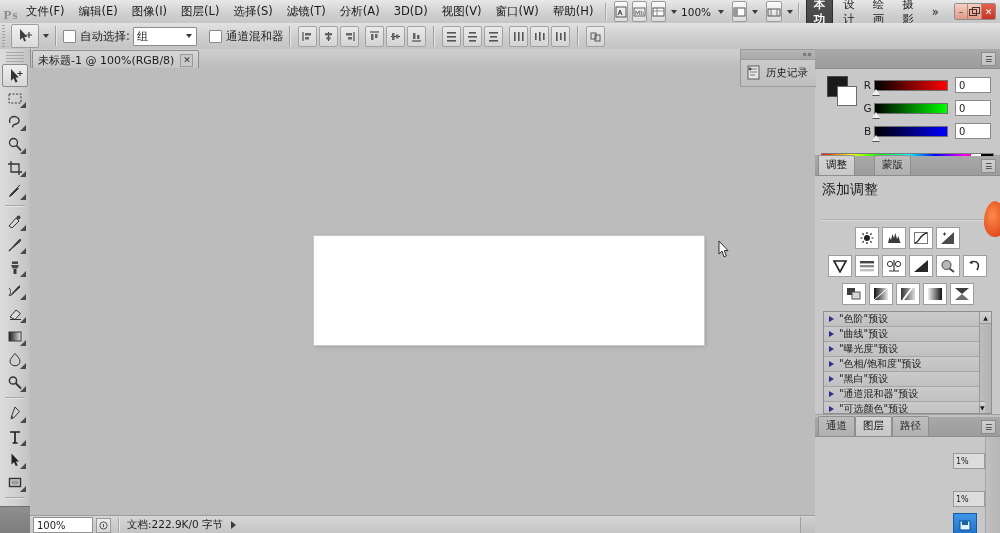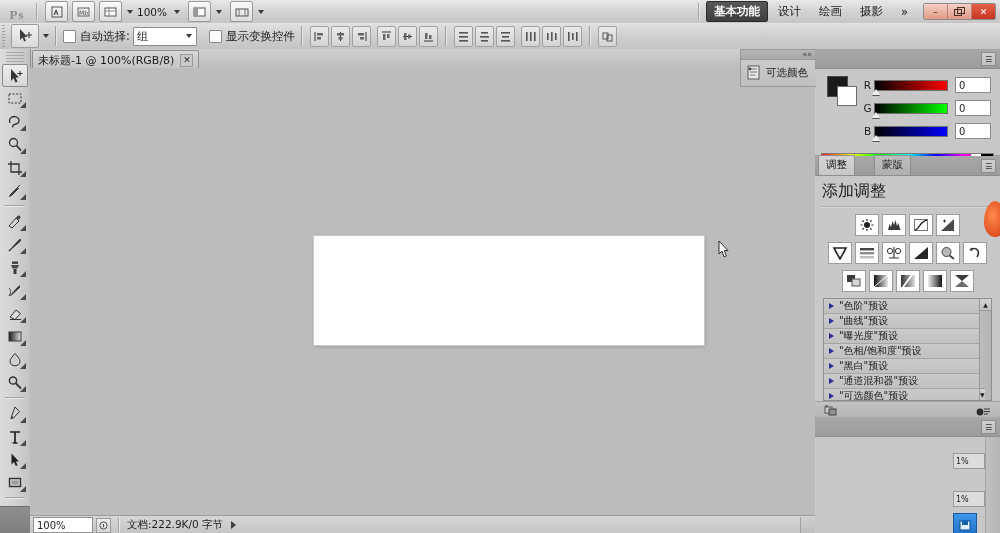--- a/index.html
+++ b/index.html
@@ -221,21 +221,21 @@
     height:13px;margin:3px 6px 0 6px;
     background:linear-gradient(90deg,#ff0000,#ffff00,#00ff00,#00ffff,#0000ff,#ff00ff,#ff0000);
     border:1px solid #7d7d7d;position:relative;
   }
   .spectrum:after{content:"";position:absolute;right:0;top:0;width:12px;height:100%;background:#000;}
   .spectrum:before{content:"";position:absolute;right:12px;top:0;width:10px;height:100%;
     background:linear-gradient(#fff,#fff);}
   .fgbg{position:relative;width:28px;height:28px;margin-left:6px;}
   .fgbg .f{position:absolute;left:0;top:0;width:19px;height:19px;background:#1a1a1a;border:1px solid #4a4a4a;}
   .fgbg .b{position:absolute;left:10px;top:10px;width:18px;height:18px;background:#fff;border:1px solid #6b6b6b;}
-  .adj-title{font-size:16px;padding:5px 7px 4px;}
+  .adj-title{font-size:14px;padding:5px 7px 20px;}
   .adj-rule{height:1px;background:#b0b0b0;border-bottom:1px solid #d6d6d6;margin:0 6px 6px;}
   .adj-row{display:flex;justify-content:center;gap:3px;margin-bottom:6px;}
   .adj-ico{
     width:22px;height:20px;background:#ffffff;border:1px solid #9d9d9d;
     display:flex;align-items:center;justify-content:center;overflow:hidden;
   }
   .preset-list{
     margin:4px 8px 0 8px;background:#c4c4c4;border:1px solid #8f8f8f;
     position:relative;height:101px;overflow:hidden;
   }
@@ -277,20 +277,33 @@
   }
   svg{display:block;}
 </style>
 </head>
 <body>
 
 <div id="app">
 
   <div class="menubar">
     <div class="ps-logo">Ps</div>
+    <div id="menu-items" style="display:flex;align-items:center;">
+        <div class="menu-item">文件(F)</div>
+        <div class="menu-item">编辑(E)</div>
+        <div class="menu-item">图像(I)</div>
+        <div class="menu-item">图层(L)</div>
+        <div class="menu-item">选择(S)</div>
+        <div class="menu-item">滤镜(T)</div>
+        <div class="menu-item">分析(A)</div>
+        <div class="menu-item">3D(D)</div>
+        <div class="menu-item">视图(V)</div>
+        <div class="menu-item">窗口(W)</div>
+        <div class="menu-item">帮助(H)</div>
+      </div>
     <div class="mb-sep"></div>
 
     <div class="mb-btn">
       <svg width="12" height="12" viewBox="0 0 12 12">
           <rect x="1" y="1" width="10" height="10" fill="none" stroke="#555"></rect>
           <path d="M3 9 L5 4 L7 9 M4 7h2.5" stroke="#444" fill="none" stroke-width="1"></path>
         </svg>
     </div>
     <div class="mb-btn">
       <svg width="13" height="12" viewBox="0 0 13 12">
@@ -360,21 +373,21 @@
     <div class="ob-sep"></div>
 
     <span class="chk"></span>
     <span class="ob-label">自动选择:</span>
     <div class="ob-select">
       <span>组</span>
       <span class="caret"></span>
     </div>
 
     <span class="chk" style="margin-left:12px"></span>
-    <span class="ob-label">显示变换控件</span>
+    <span class="ob-label">通道混和器</span>
 
     <div class="ob-sep"></div>
 
     <div class="align-btn">
       <svg width="11" height="11" viewBox="0 0 11 11">
           <path d="M1 1v9" stroke="#333"></path>
           <rect x="3" y="2" width="6" height="2.5" fill="#666"></rect>
           <rect x="3" y="6" width="4" height="2.5" fill="#666"></rect>
         </svg>
     </div>
@@ -657,21 +670,21 @@
     <div class="collapsed-strip">
       <div class="cs-head">
         <span class="pdots" style="position:absolute;right:4px;top:0;font-size:8px;color:#444;">««</span>
       </div>
       <div class="cs-body">
         <svg width="15" height="15" viewBox="0 0 15 15">
           <rect x="2" y="1" width="11" height="13" fill="#e6e6e6" stroke="#5a5a5a"></rect>
           <path d="M4 4h7M4 7h7M4 10h5" stroke="#777" stroke-width="1"></path>
           <circle cx="4" cy="4" r="1.4" fill="#444"></circle>
         </svg>
-        <span style="font-size:10.5px">可选颜色</span>
+        <span style="font-size:10.5px">历史记录</span>
       </div>
     </div>
 
     <div class="panel" style="height:106px">
       <div class="panel-tabs">
         <div class="pmenu">☰</div>
         <span class="pdots" style="font-size:8px;color:#3a3a3a;"></span>
       </div>
       <div class="panel-body" style="display:flex;padding:7px 6px 4px;">
         <div class="fgbg">
@@ -884,20 +897,25 @@
           <svg width="16" height="12" viewBox="0 0 16 12">
               <circle cx="5" cy="7" r="3.4" fill="#2c2c2c"></circle>
               <path d="M9 4 h6 M9 6.5 h6 M9 9 h4" stroke="#3a3a3a" stroke-width="1.2"></path>
             </svg>
         </div>
       </div>
     </div>
 
     <div class="layers-panel">
       <div class="panel-tabs">
+        <div id="layer-tabs" style="display:flex;align-items:flex-end;margin-left:3px;">
+            <div class="ptab">通道</div>
+            <div class="ptab active">图层</div>
+            <div class="ptab">路径</div>
+          </div>
         <div class="pmenu">☰</div>
       </div>
       <div style="position:relative;height:97px;background:#c8c8c8;">
         <div class="right-scroll" style="top:0;"></div>
         <div class="mini-field" style="left:138px;top:16px;">
           <span>1%</span>
         </div>
         <div class="mini-field" style="left:138px;top:54px;">
           <span>1%</span>
         </div>

